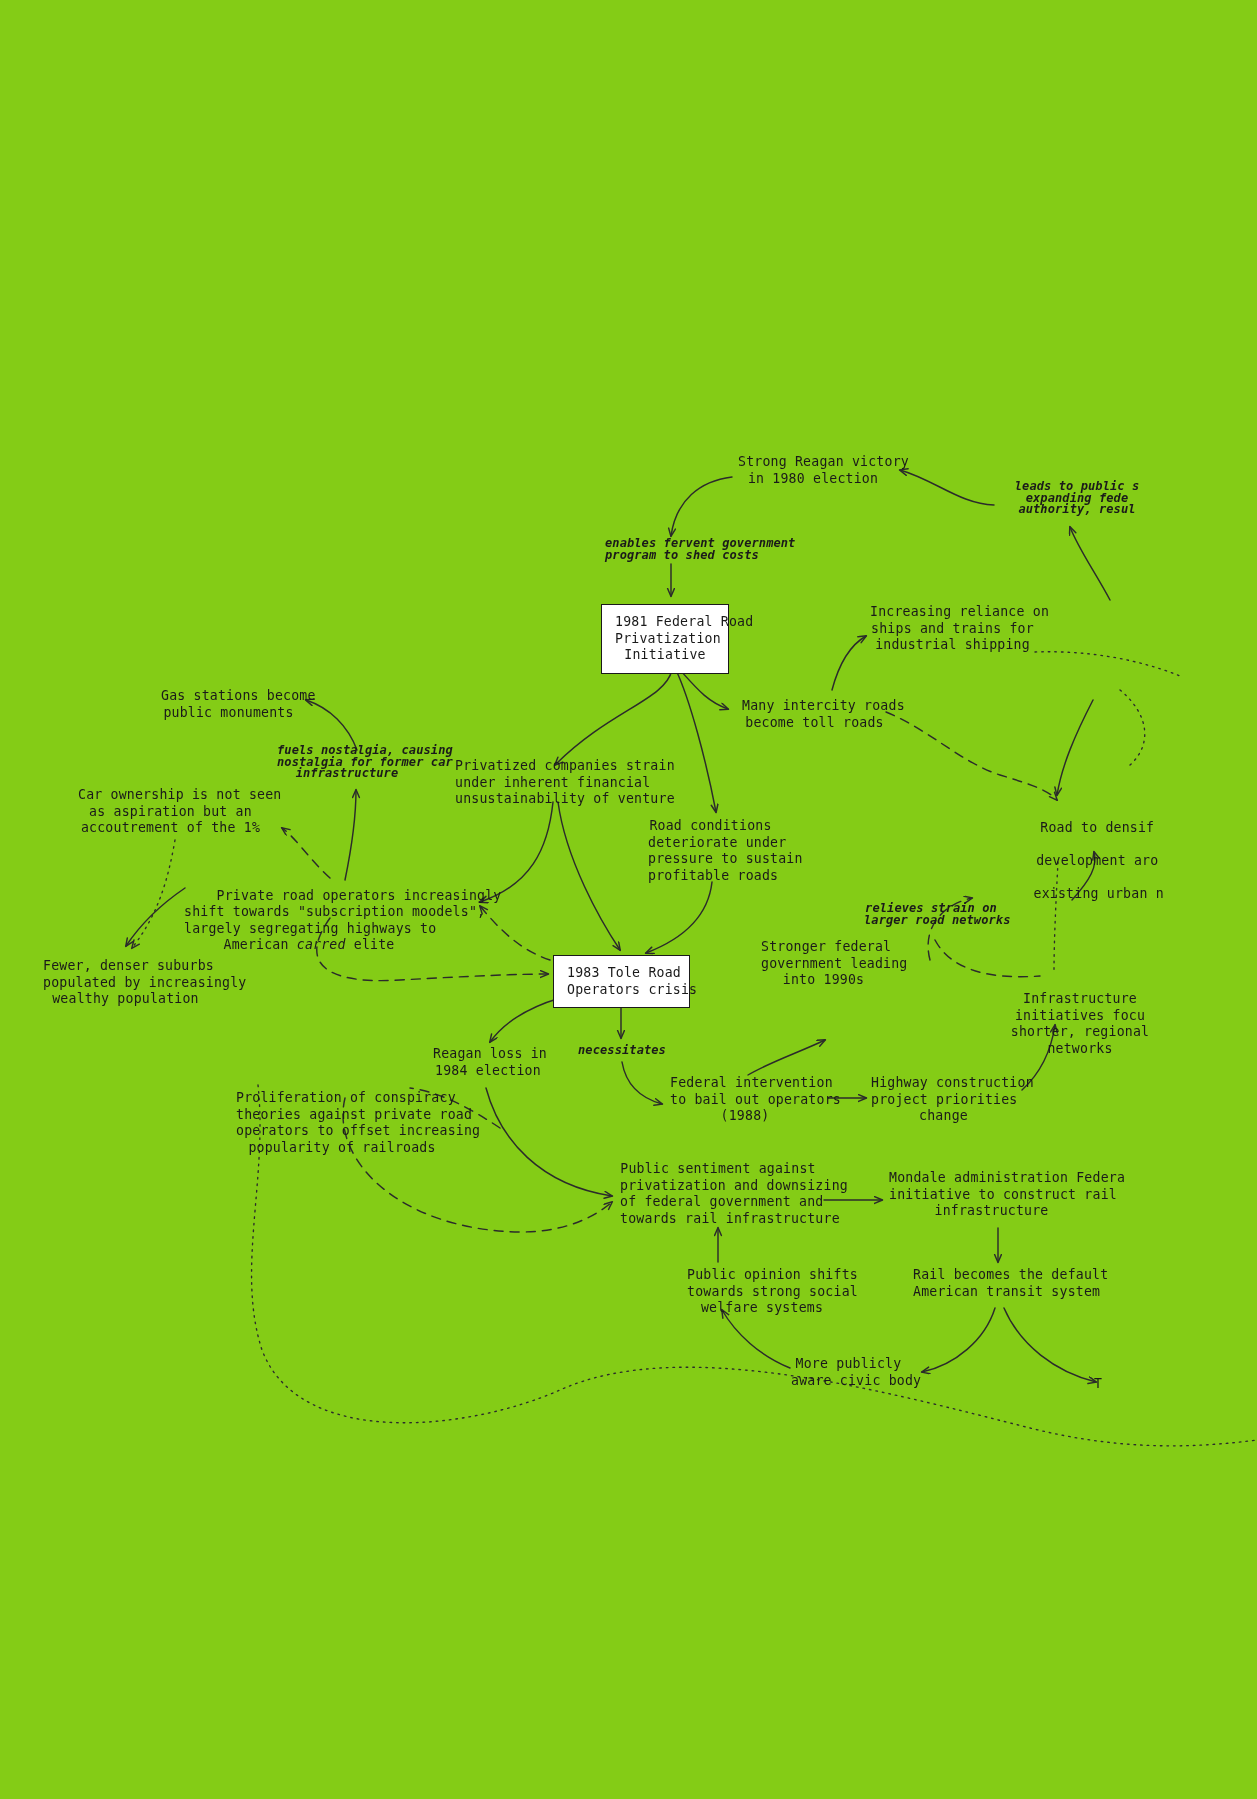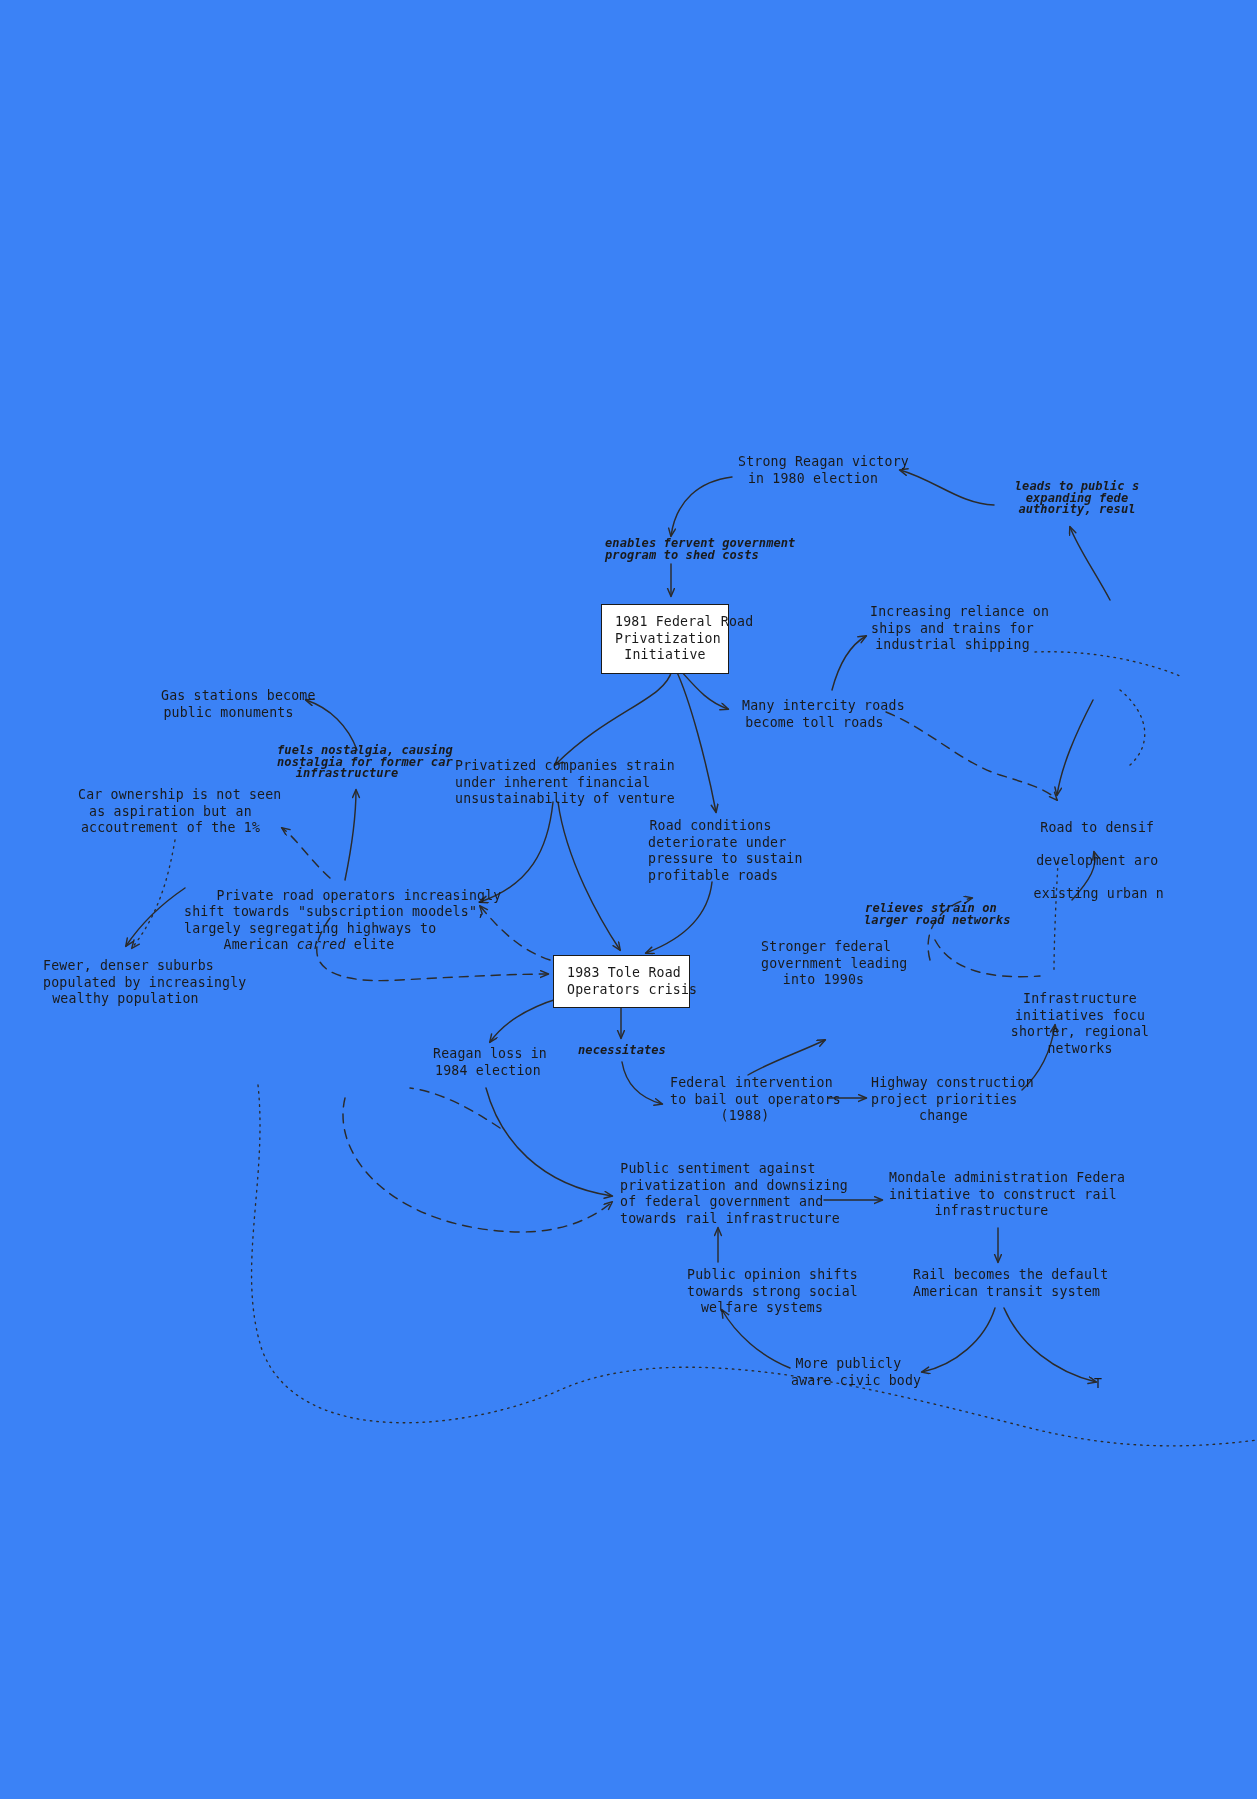--- a/index.html
+++ b/index.html
@@ -1,20 +1,20 @@
 <!DOCTYPE html>
 <html><head>
 <meta charset="utf-8">
 <style>
   html,body{margin:0;padding:0;background:#ffffff;}
   #canvas{
     position:relative;
     width:1257px;
     height:1799px;
-    background:#3b82f6;
+    background:#84cc16;
     overflow:hidden;
     font-family:"DejaVu Sans Mono","Liberation Mono",monospace;
   }
   .node{
     position:absolute;
     color:#1a1a1a;
     font-size:13.2px;
     line-height:16.5px;
     text-align:center;
     white-space:pre;
@@ -204,20 +204,24 @@
 1984 election</div>
 
   <div class="node" style="left:670px;top:1075px;width:150px;">Federal intervention
 to bail out operators
 (1988)</div>
 
   <div class="node" style="left:871px;top:1075px;width:145px;">Highway construction
 project priorities
 change</div>
 
+  <div class="node" style="left:236px;top:1090px;width:212px;">Proliferation of conspiracy
+theories against private road
+operators to offset increasing
+popularity of railroads</div>
 
   <div class="node" style="left:620px;top:1161px;width:196px;">Public sentiment against
 privatization and downsizing
 of federal government and
 towards rail infrastructure</div>
 
   <div class="node" style="left:889px;top:1170px;width:205px;">Mondale administration Federa
 initiative to construct rail
 infrastructure</div>
 

